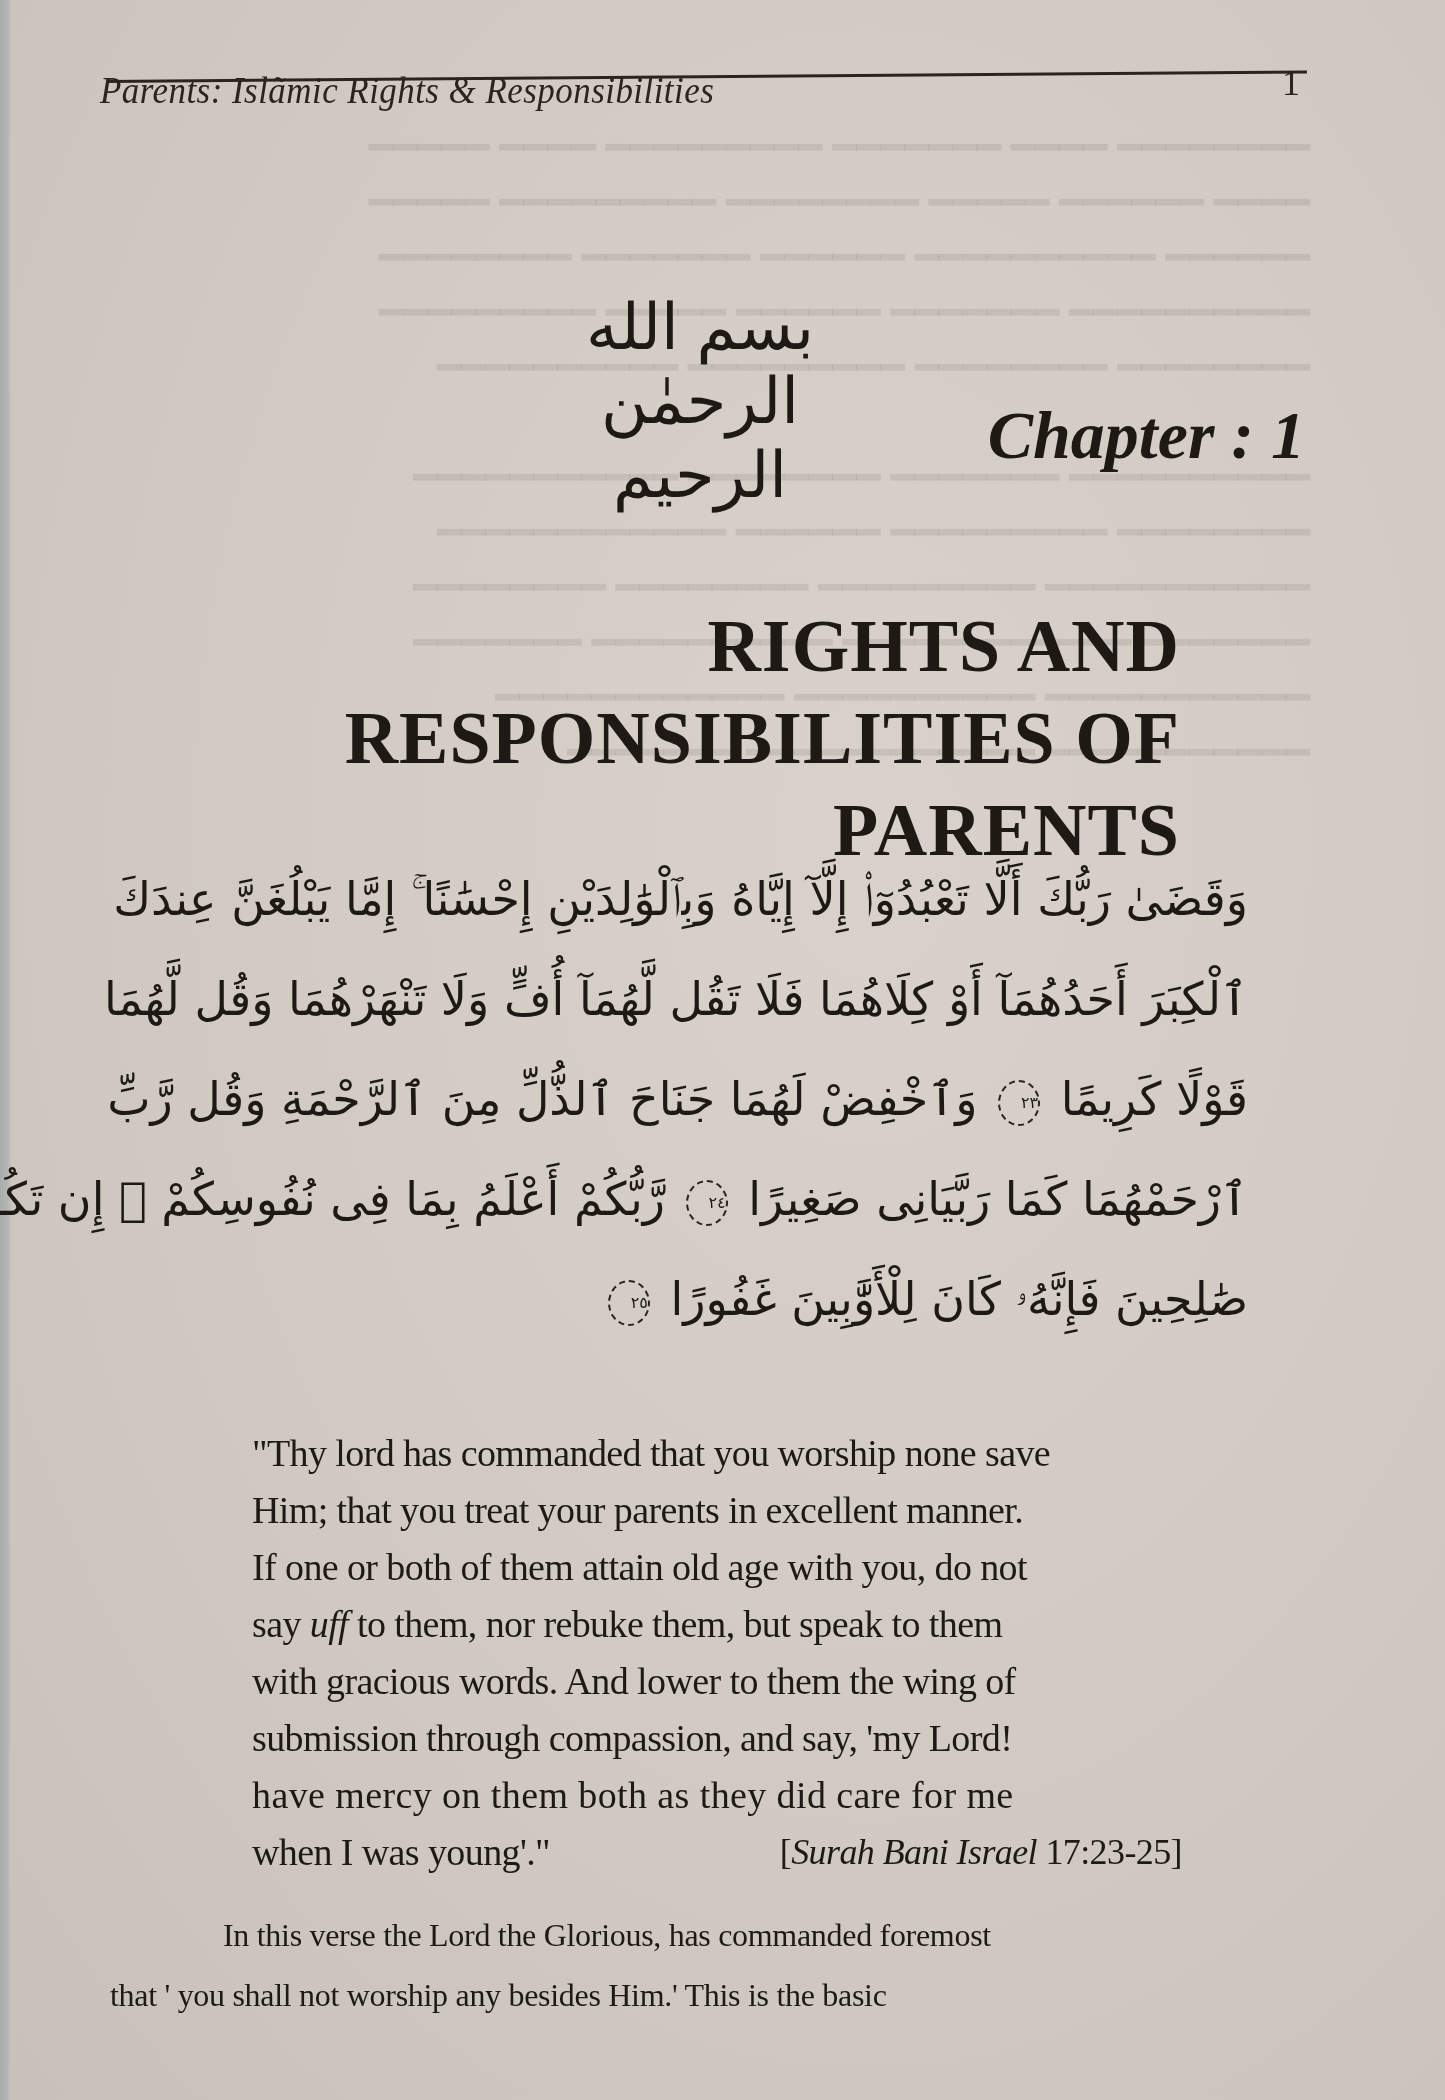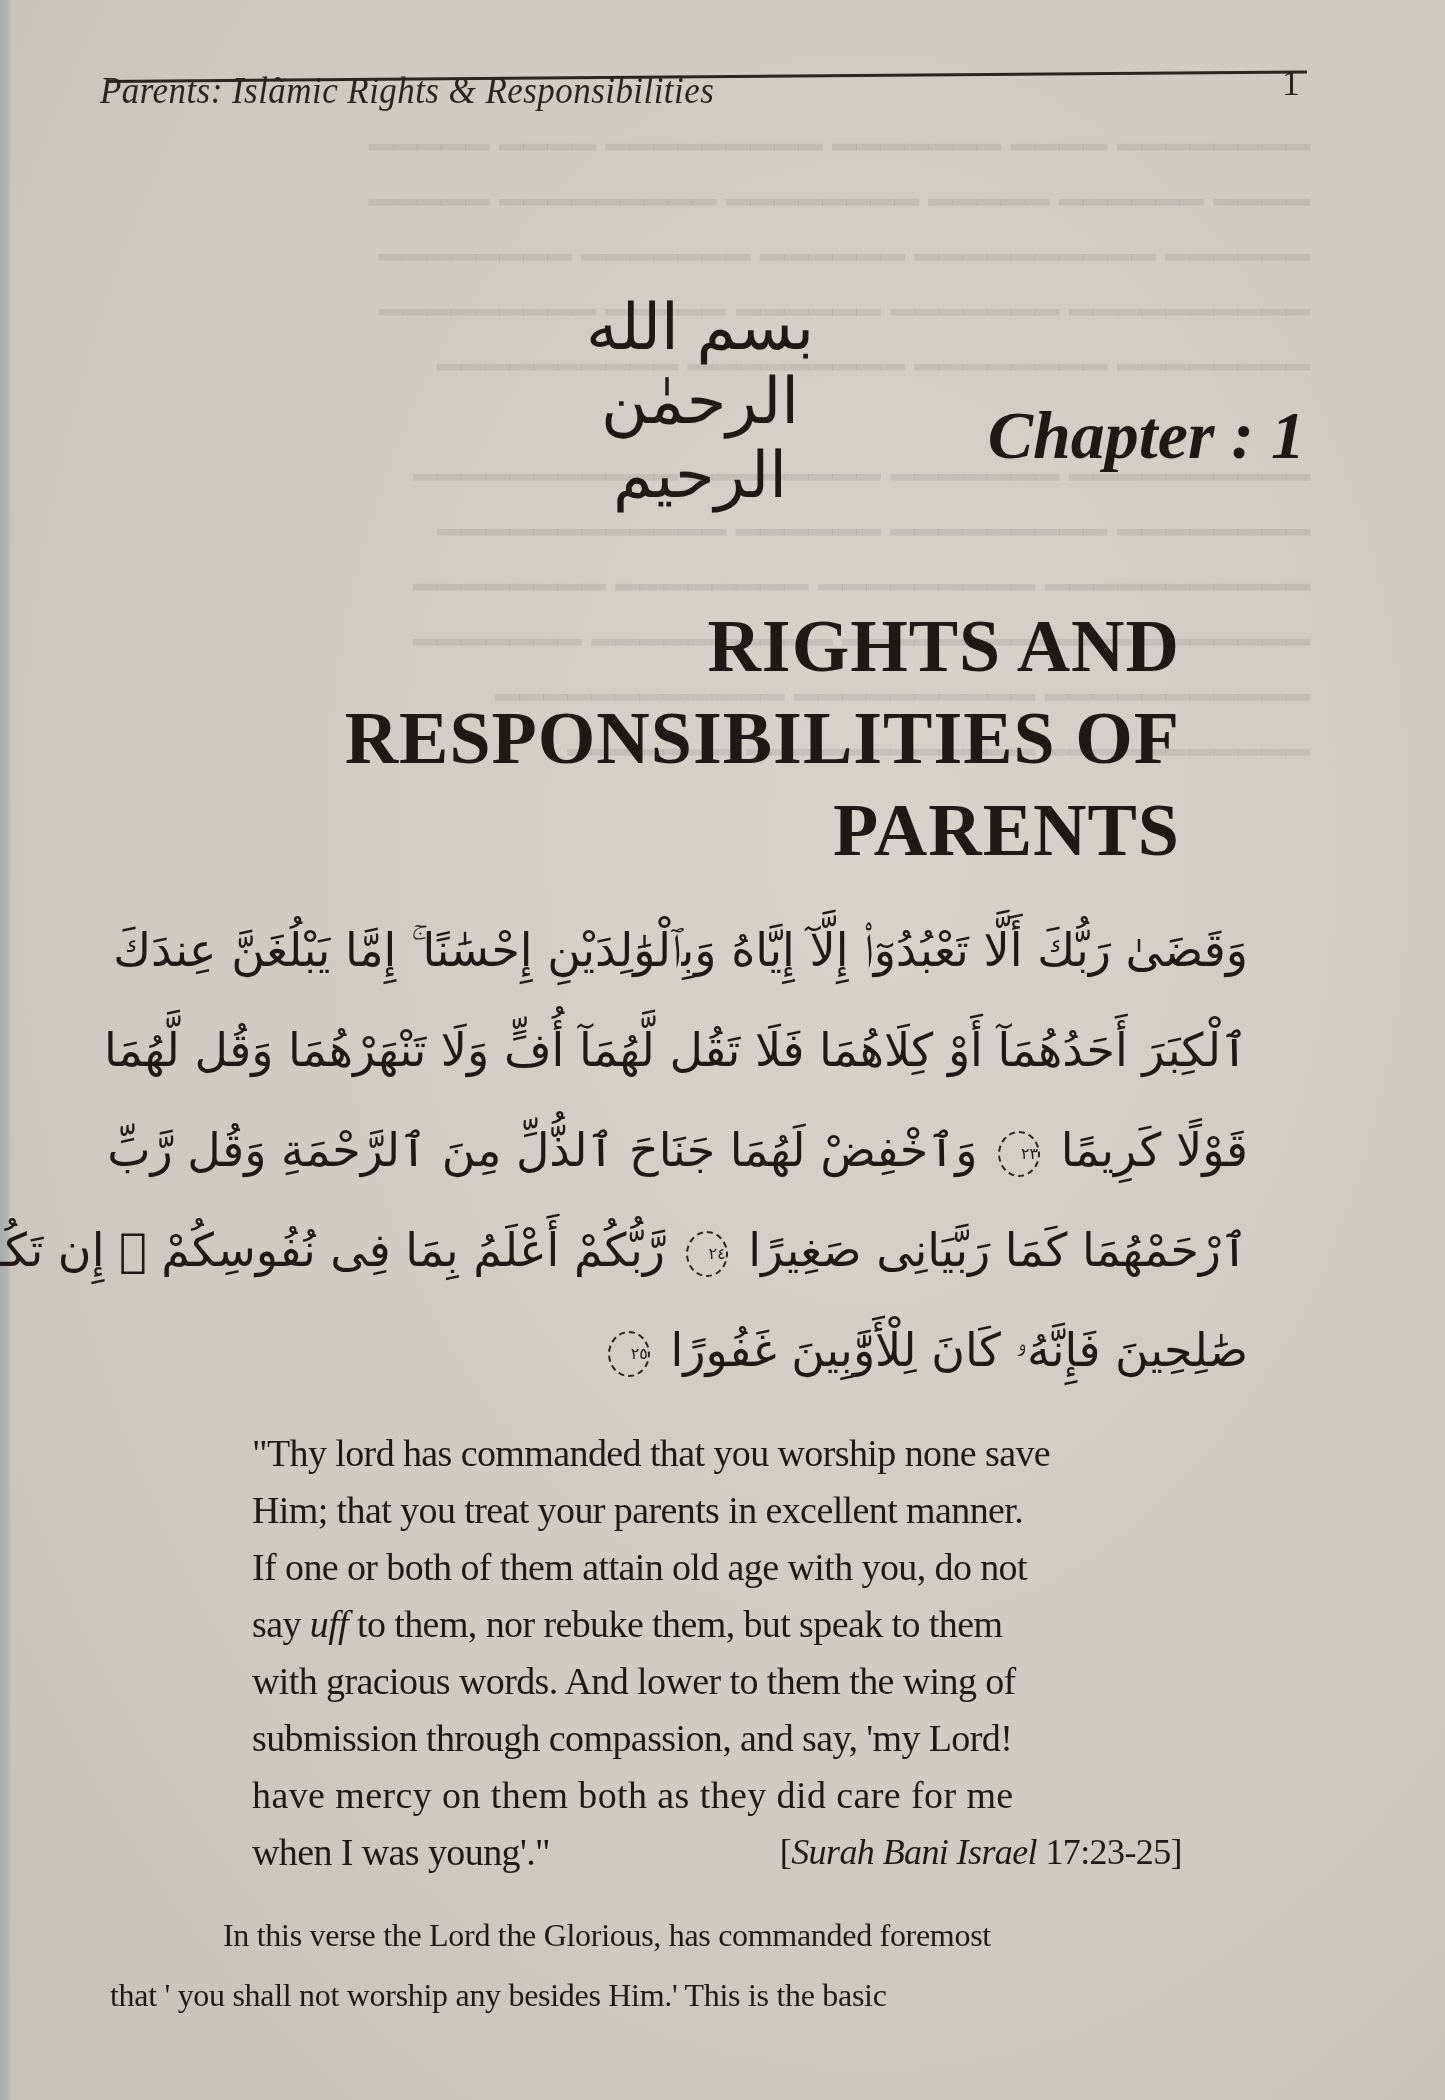--- a/index.html
+++ b/index.html
@@ -57,21 +57,21 @@
     font-size:68px; color:#1e1915;
   }
   .chapter-title {
     position:absolute; left:240px; top:600px; width:940px; text-align:right;
     font-family:"Liberation Serif", serif; font-weight:bold;
     font-size:74px; line-height:92px; color:#1e1915;
     letter-spacing:1px;
   }
   .chapter-title div { white-space:nowrap; }
   .arabic-verse {
-    position:absolute; left:178px; top:900px; width:1070px;
+    position:absolute; left:178px; top:849px; width:1070px;
     direction:rtl; text-align:justify; text-align-last:justify;
     font-family:"DejaVu Sans", sans-serif;
     font-size:46px; line-height:100px; color:#1e1915;
   }
   .arabic-verse .aline { display:block; white-space:nowrap; text-align-last:justify; }
   .arabic-verse .aline.last { text-align-last:right; }
   .ayah-mark {
     display:inline-block; width:38px; height:42px; margin:0 6px;
     border:2px dashed #2a231e; border-radius:50%;
     font-size:16px; line-height:42px; text-align:left;

